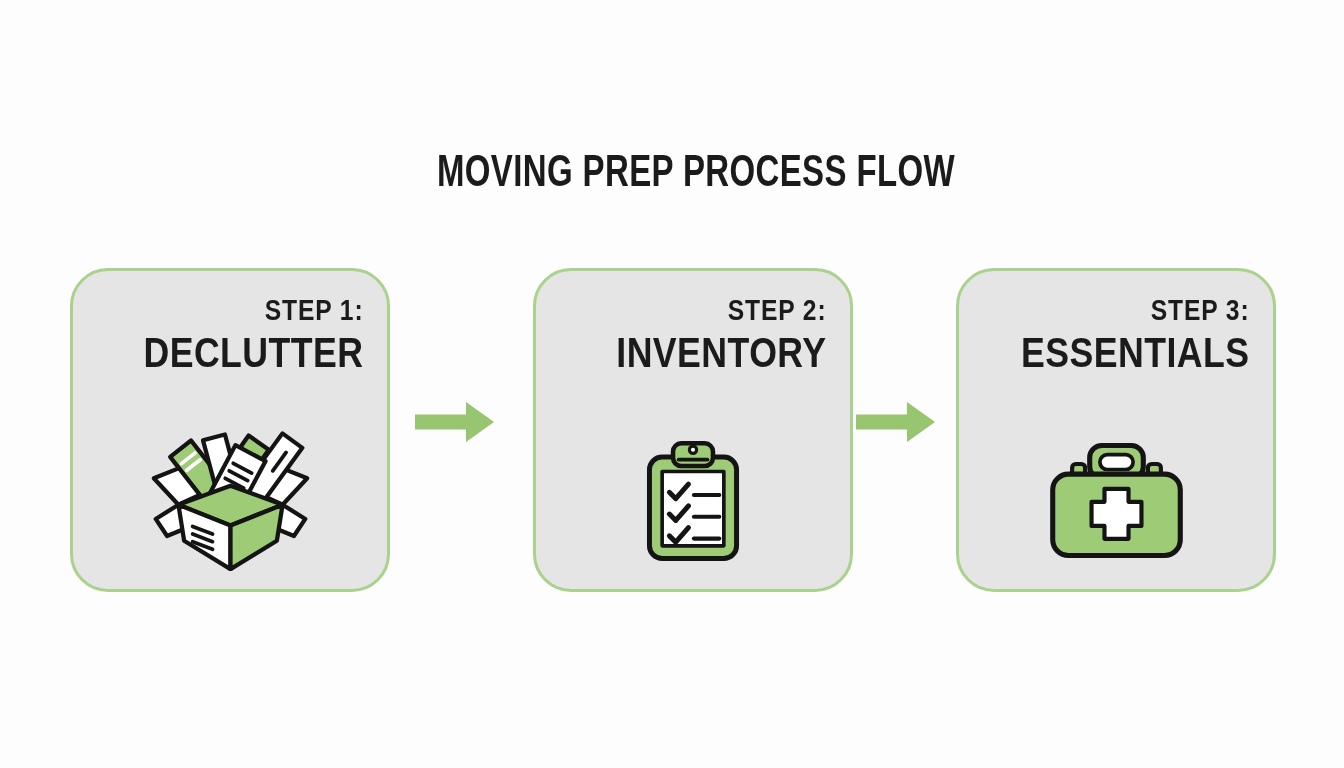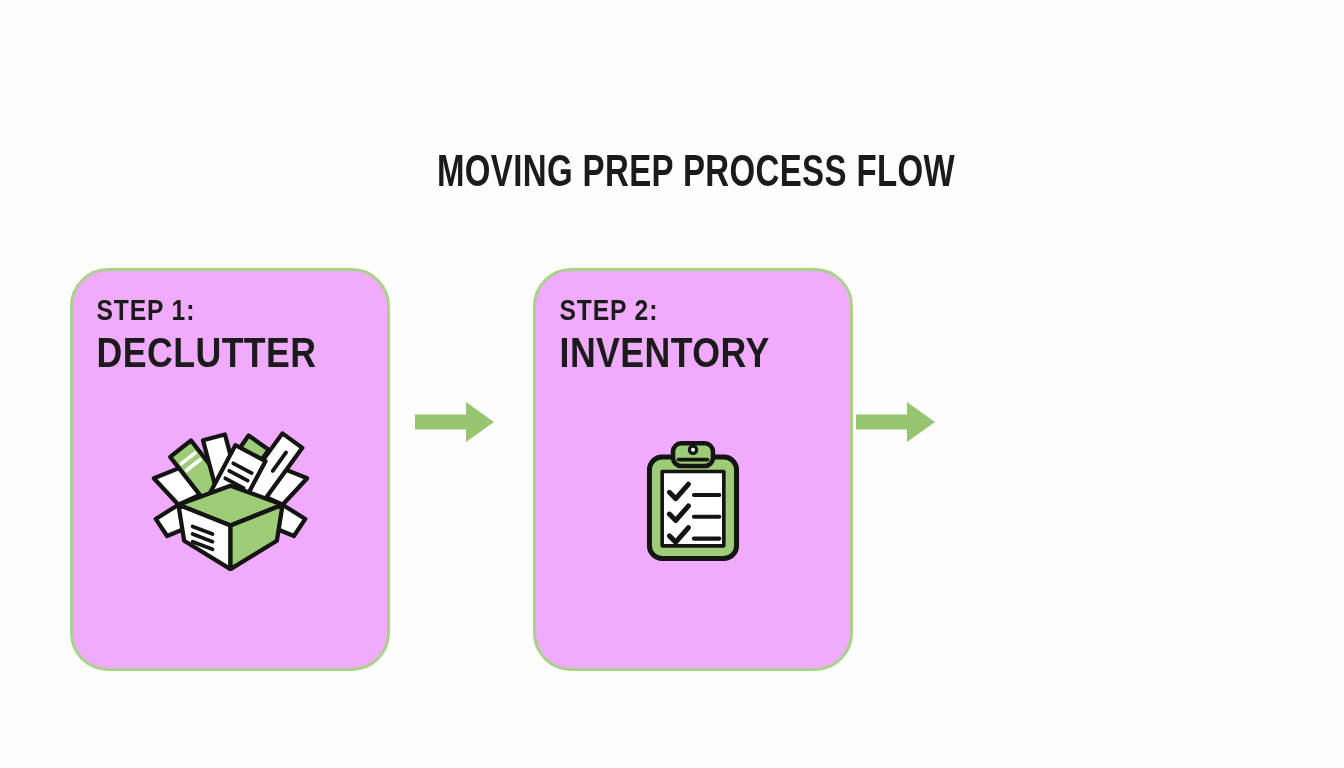--- a/index.html
+++ b/index.html
@@ -6,22 +6,22 @@
   .canvas{
     position:relative;width:1344px;height:768px;background:#fcfdfc;
     overflow:hidden;font-family:"Liberation Sans", sans-serif;color:#1b1b1b;padding-left:48px;
   }
   .title{
     position:absolute;left:0;right:0;top:149px;margin:0;text-align:center;
     font-size:44px;font-weight:700;letter-spacing:0.5px;line-height:1;
     transform:scaleX(0.75);white-space:nowrap;
   }
   .card{
-    position:absolute;top:268px;width:320px;height:403px;box-sizing:border-box;
-    border:3px solid #a9d28c;border-radius:38px;background:#f0abfc;text-align:left;
+    position:absolute;top:268px;width:320px;height:324px;box-sizing:border-box;
+    border:3px solid #a9d28c;border-radius:38px;background:#e5e5e5;text-align:right;
   }
   .c1{left:70px}.c2{left:533px}.c3{left:956px}
   .step-label{
     margin-top:24px;font-size:29px;font-weight:700;letter-spacing:1px;line-height:1.1;
     transform:scaleX(0.85);white-space:nowrap;
   }
   .step-name{
     margin-top:3px;font-size:42px;font-weight:700;letter-spacing:0.5px;line-height:1.1;
     transform:scaleX(0.85);white-space:nowrap;
   }
@@ -119,14 +119,32 @@
           <line x1="56" y1="112" x2="84" y2="112"></line>
         </g>
       </svg>
     </div>
   </div>
 
   <svg class="arrow a2" viewBox="0 0 80 42">
     <polygon points="0,13.5 51,13.5 51,1 79,21 51,41 51,28.5 0,28.5" fill="#98c56f"></polygon>
   </svg>
 
+  <div class="card c3">
+    <div class="step-label">STEP 3:</div>
+    <div class="step-name">ESSENTIALS</div>
+    <div class="icon-wrap">
+      <svg width="139" height="122" viewBox="0 0 150 132">
+
+        <rect class="g ol" stroke-width="5.5" x="46" y="7" width="58" height="36" rx="13"></rect>
+        <rect class="w ol" stroke-width="4" x="57" y="17" width="36" height="16" rx="8"></rect>
+
+        <rect class="g ol" stroke-width="4.5" x="27" y="27" width="14" height="14" rx="4"></rect>
+        <rect class="g ol" stroke-width="4.5" x="109" y="27" width="14" height="14" rx="4"></rect>
+
+        <rect class="g ol" stroke-width="5.5" x="6" y="38" width="138" height="88" rx="17"></rect>
+
+        <path class="w ol" stroke-width="4.5" d="M62,54 H88 V68 H102 V94 H88 V108 H62 V94 H48 V68 H62 Z"></path>
+      </svg>
+    </div>
+  </div>
 
 </div>
 
 </body></html>

